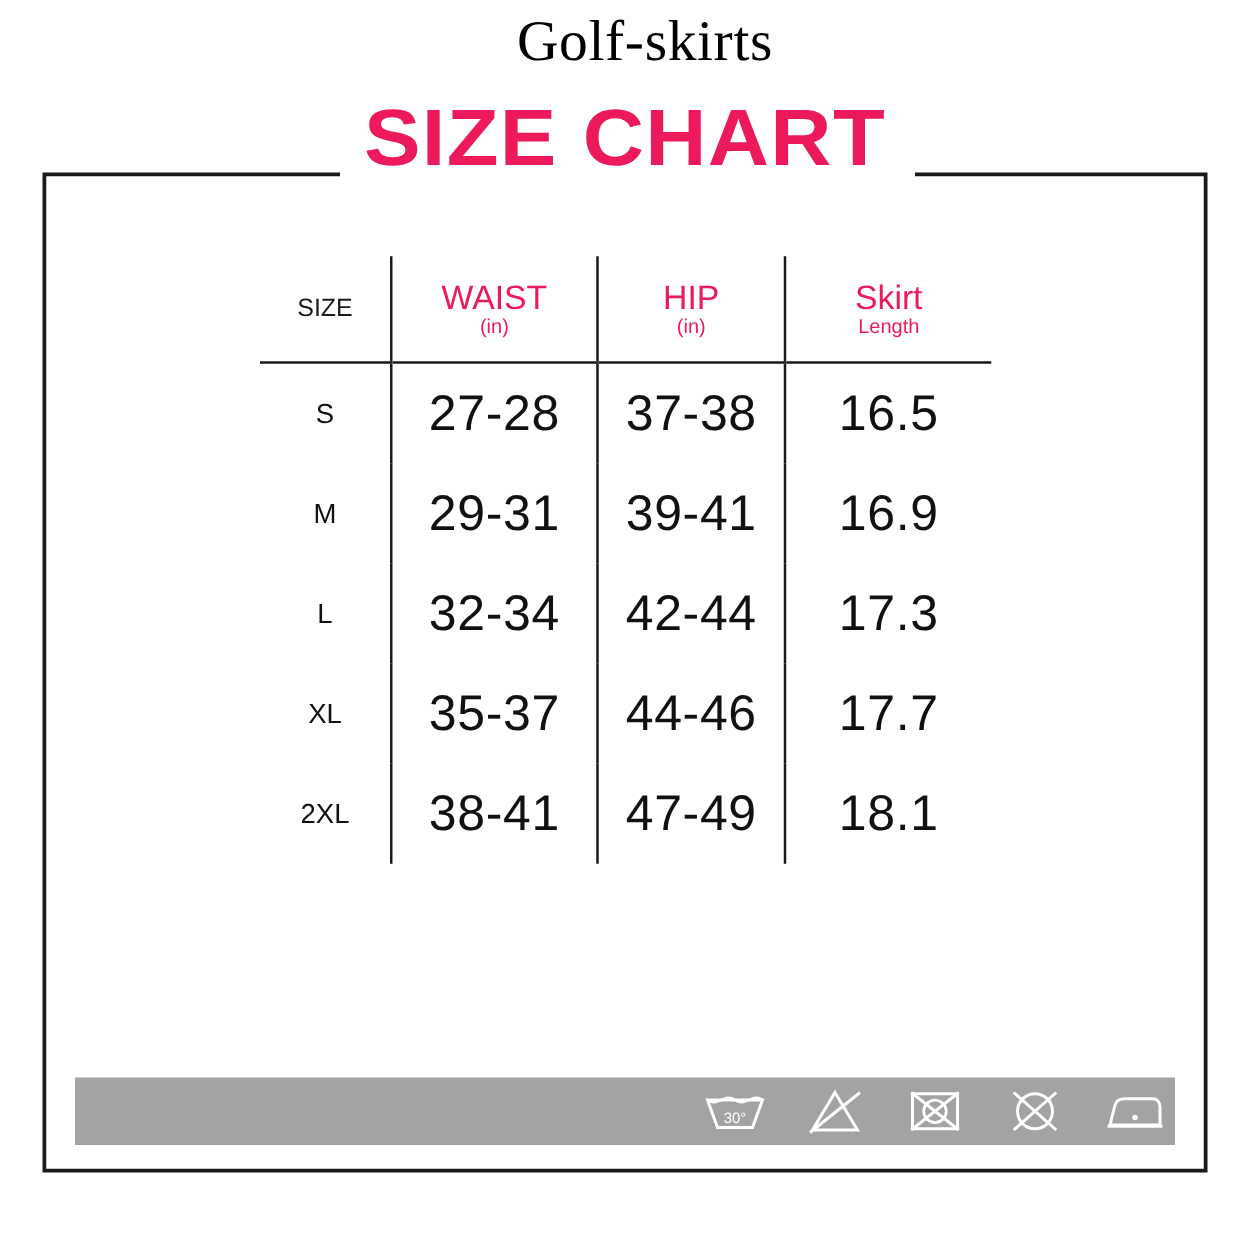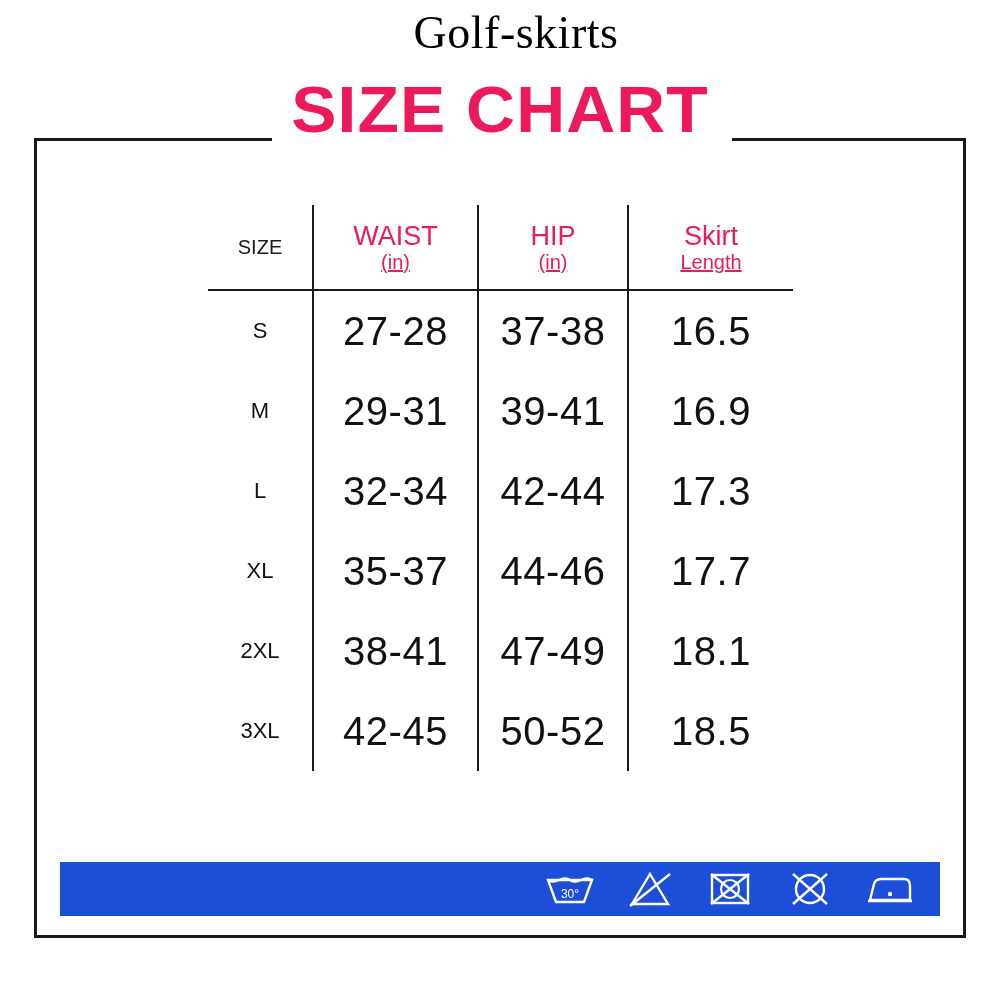--- a/index.html
+++ b/index.html
@@ -101,22 +101,21 @@
     font-weight: normal;
     line-height: 1.12;
     border-bottom: 2px solid #1a1a1a;
   }
   thead th.size-head {
     font-size: 20px;
     color: #1a1a1a;
   }
   thead th .sub {
     display: block;
-    font-size: 20px;
-    text-decoration: underline;
+    font-size: 16px;
   }
   
   thead th.vr,
   tbody td.vr {
     border-left: 2px solid #1a1a1a;
     margin-left: 48px;
   }
   tbody td {
     height: 80px;
     font-size: 40px;
@@ -132,25 +131,25 @@
     border-bottom: none;
   }
 
   
   .care-bar {
     position: absolute;
     left: 60px;
     top: 862px;
     width: 880px;
     height: 54px;
-    background: #1d4ed8;
+    background: #a3a3a3;
     display: flex;
     align-items: center;
     justify-content: flex-end;
-    padding-right: 22px;
+    padding-right: 4px;
     box-sizing: border-box;
   }
   .care-icon {
     width: 56px;
     height: 40px;
     margin-left: 24px;
     display: flex;
     align-items: center;
     justify-content: center;
   }
@@ -221,26 +220,20 @@
           <td class="vr">35-37</td>
           <td class="vr">44-46</td>
           <td class="vr">17.7</td>
         </tr>
         <tr>
           <td class="size-cell">2XL</td>
           <td class="vr">38-41</td>
           <td class="vr">47-49</td>
           <td class="vr">18.1</td>
         </tr>
-        <tr>
-          <td class="size-cell">3XL</td>
-          <td class="vr">42-45</td>
-          <td class="vr">50-52</td>
-          <td class="vr">18.5</td>
-        </tr>
       </tbody>
     </table>
   </div>
 
   <div class="care-bar">
 
     <div class="care-icon">
       <svg width="52" height="38" viewBox="0 0 52 38">
         <path d="M4 10 L48 10 L40 32 L12 32 Z" fill="none" stroke="#ffffff" stroke-width="2.4"></path>
         <path d="M4 10 C12 16, 18 4, 26 10 C34 16, 40 4, 48 10" fill="none" stroke="#ffffff" stroke-width="2.2"></path>

